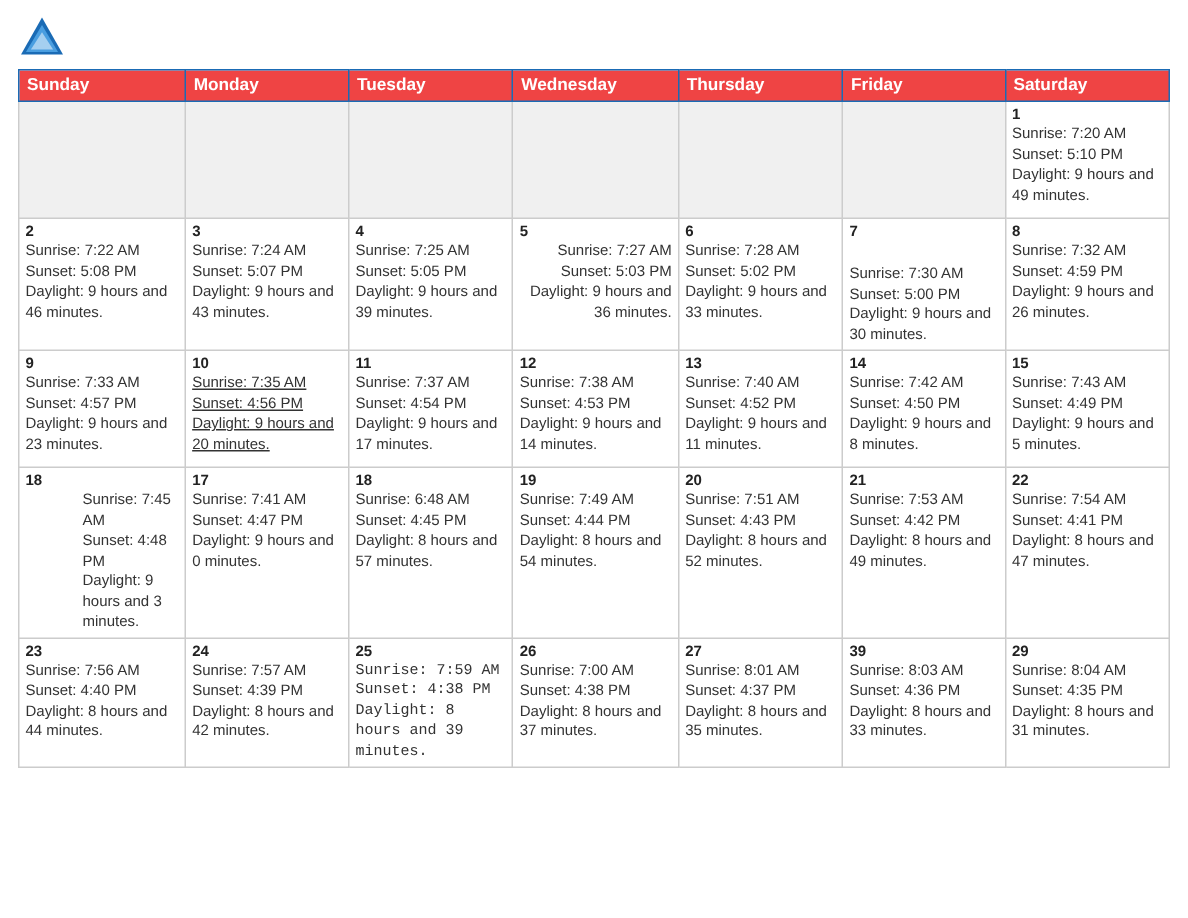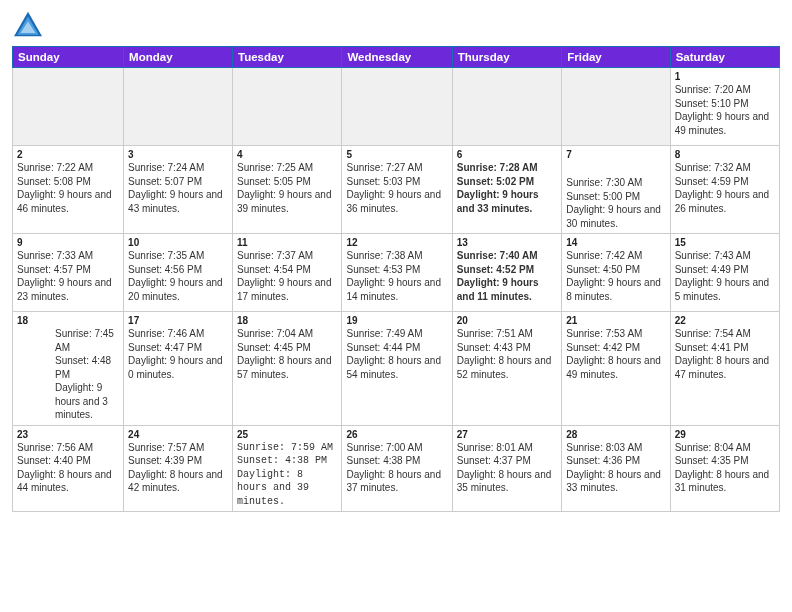--- a/index.html
+++ b/index.html
@@ -53,21 +53,21 @@
     .location {
       font-size: 13px;
       color: #555;
     }
     .calendar {
       width: 100%;
       border-collapse: collapse;
       border: 1px solid #ccc;
     }
     .calendar th {
-      background: #6d28d9;
+      background: #ef4444;
       color: #fff;
       font-size: 11.5px;
       font-weight: bold;
       padding: 4px 5px;
       text-align: left;
       border: 1px solid #1a6bb5;
     }
     .calendar td {
       border: 1px solid #ccc;
       vertical-align: top;
@@ -159,27 +159,27 @@
 Daylight: 9 hours and 43 minutes.</div>
           </td>
           <td>
             <span class="day-num">4</span>
             <div class="day-info" style="white-space: pre-line;">Sunrise: 7:25 AM
 Sunset: 5:05 PM
 Daylight: 9 hours and 39 minutes.</div>
           </td>
           <td>
             <span class="day-num">5</span>
-            <div class="day-info" style="white-space: pre-line;">Sunrise: 7:27 AM
+            <div class="day-info" style="white-space: pre-line; text-align: right;">Sunrise: 7:27 AM
 Sunset: 5:03 PM
 Daylight: 9 hours and 36 minutes.</div>
           </td>
           <td>
             <span class="day-num">6</span>
-            <div class="day-info" style="white-space: pre-line; font-weight: bold;">Sunrise: 7:28 AM
+            <div class="day-info" style="white-space: pre-line;">Sunrise: 7:28 AM
 Sunset: 5:02 PM
 Daylight: 9 hours and 33 minutes.</div>
           </td>
           <td>
             <span class="day-num">7</span>
             <div class="day-info" style="white-space: pre-line; margin-top: 16px;">Sunrise: 7:30 AM
 Sunset: 5:00 PM
 Daylight: 9 hours and 30 minutes.</div>
           </td>
           <td>
@@ -191,39 +191,39 @@
         </tr>
         <tr>
           <td>
             <span class="day-num">9</span>
             <div class="day-info" style="white-space: pre-line;">Sunrise: 7:33 AM
 Sunset: 4:57 PM
 Daylight: 9 hours and 23 minutes.</div>
           </td>
           <td>
             <span class="day-num">10</span>
-            <div class="day-info" style="white-space: pre-line;">Sunrise: 7:35 AM
+            <div class="day-info" style="white-space: pre-line; text-decoration: underline;">Sunrise: 7:35 AM
 Sunset: 4:56 PM
 Daylight: 9 hours and 20 minutes.</div>
           </td>
           <td>
             <span class="day-num">11</span>
             <div class="day-info" style="white-space: pre-line;">Sunrise: 7:37 AM
 Sunset: 4:54 PM
 Daylight: 9 hours and 17 minutes.</div>
           </td>
           <td>
             <span class="day-num">12</span>
             <div class="day-info" style="white-space: pre-line;">Sunrise: 7:38 AM
 Sunset: 4:53 PM
 Daylight: 9 hours and 14 minutes.</div>
           </td>
           <td>
             <span class="day-num">13</span>
-            <div class="day-info" style="white-space: pre-line; font-weight: bold;">Sunrise: 7:40 AM
+            <div class="day-info" style="white-space: pre-line;">Sunrise: 7:40 AM
 Sunset: 4:52 PM
 Daylight: 9 hours and 11 minutes.</div>
           </td>
           <td>
             <span class="day-num">14</span>
             <div class="day-info" style="white-space: pre-line;">Sunrise: 7:42 AM
 Sunset: 4:50 PM
 Daylight: 9 hours and 8 minutes.</div>
           </td>
           <td>
@@ -235,27 +235,27 @@
         </tr>
         <tr>
           <td>
             <span class="day-num">18</span>
             <div class="day-info" style="white-space: pre-line; margin-left: 38px;">Sunrise: 7:45 AM
 Sunset: 4:48 PM
 Daylight: 9 hours and 3 minutes.</div>
           </td>
           <td>
             <span class="day-num">17</span>
-            <div class="day-info" style="white-space: pre-line;">Sunrise: 7:46 AM
+            <div class="day-info" style="white-space: pre-line;">Sunrise: 7:41 AM
 Sunset: 4:47 PM
 Daylight: 9 hours and 0 minutes.</div>
           </td>
           <td>
             <span class="day-num">18</span>
-            <div class="day-info" style="white-space: pre-line;">Sunrise: 7:04 AM
+            <div class="day-info" style="white-space: pre-line;">Sunrise: 6:48 AM
 Sunset: 4:45 PM
 Daylight: 8 hours and 57 minutes.</div>
           </td>
           <td>
             <span class="day-num">19</span>
             <div class="day-info" style="white-space: pre-line;">Sunrise: 7:49 AM
 Sunset: 4:44 PM
 Daylight: 8 hours and 54 minutes.</div>
           </td>
           <td>
@@ -302,21 +302,21 @@
 Sunset: 4:38 PM
 Daylight: 8 hours and 37 minutes.</div>
           </td>
           <td>
             <span class="day-num">27</span>
             <div class="day-info" style="white-space: pre-line;">Sunrise: 8:01 AM
 Sunset: 4:37 PM
 Daylight: 8 hours and 35 minutes.</div>
           </td>
           <td>
-            <span class="day-num">28</span>
+            <span class="day-num">39</span>
             <div class="day-info" style="white-space: pre-line;">Sunrise: 8:03 AM
 Sunset: 4:36 PM
 Daylight: 8 hours and 33 minutes.</div>
           </td>
           <td>
             <span class="day-num">29</span>
             <div class="day-info" style="white-space: pre-line;">Sunrise: 8:04 AM
 Sunset: 4:35 PM
 Daylight: 8 hours and 31 minutes.</div>
           </td>

